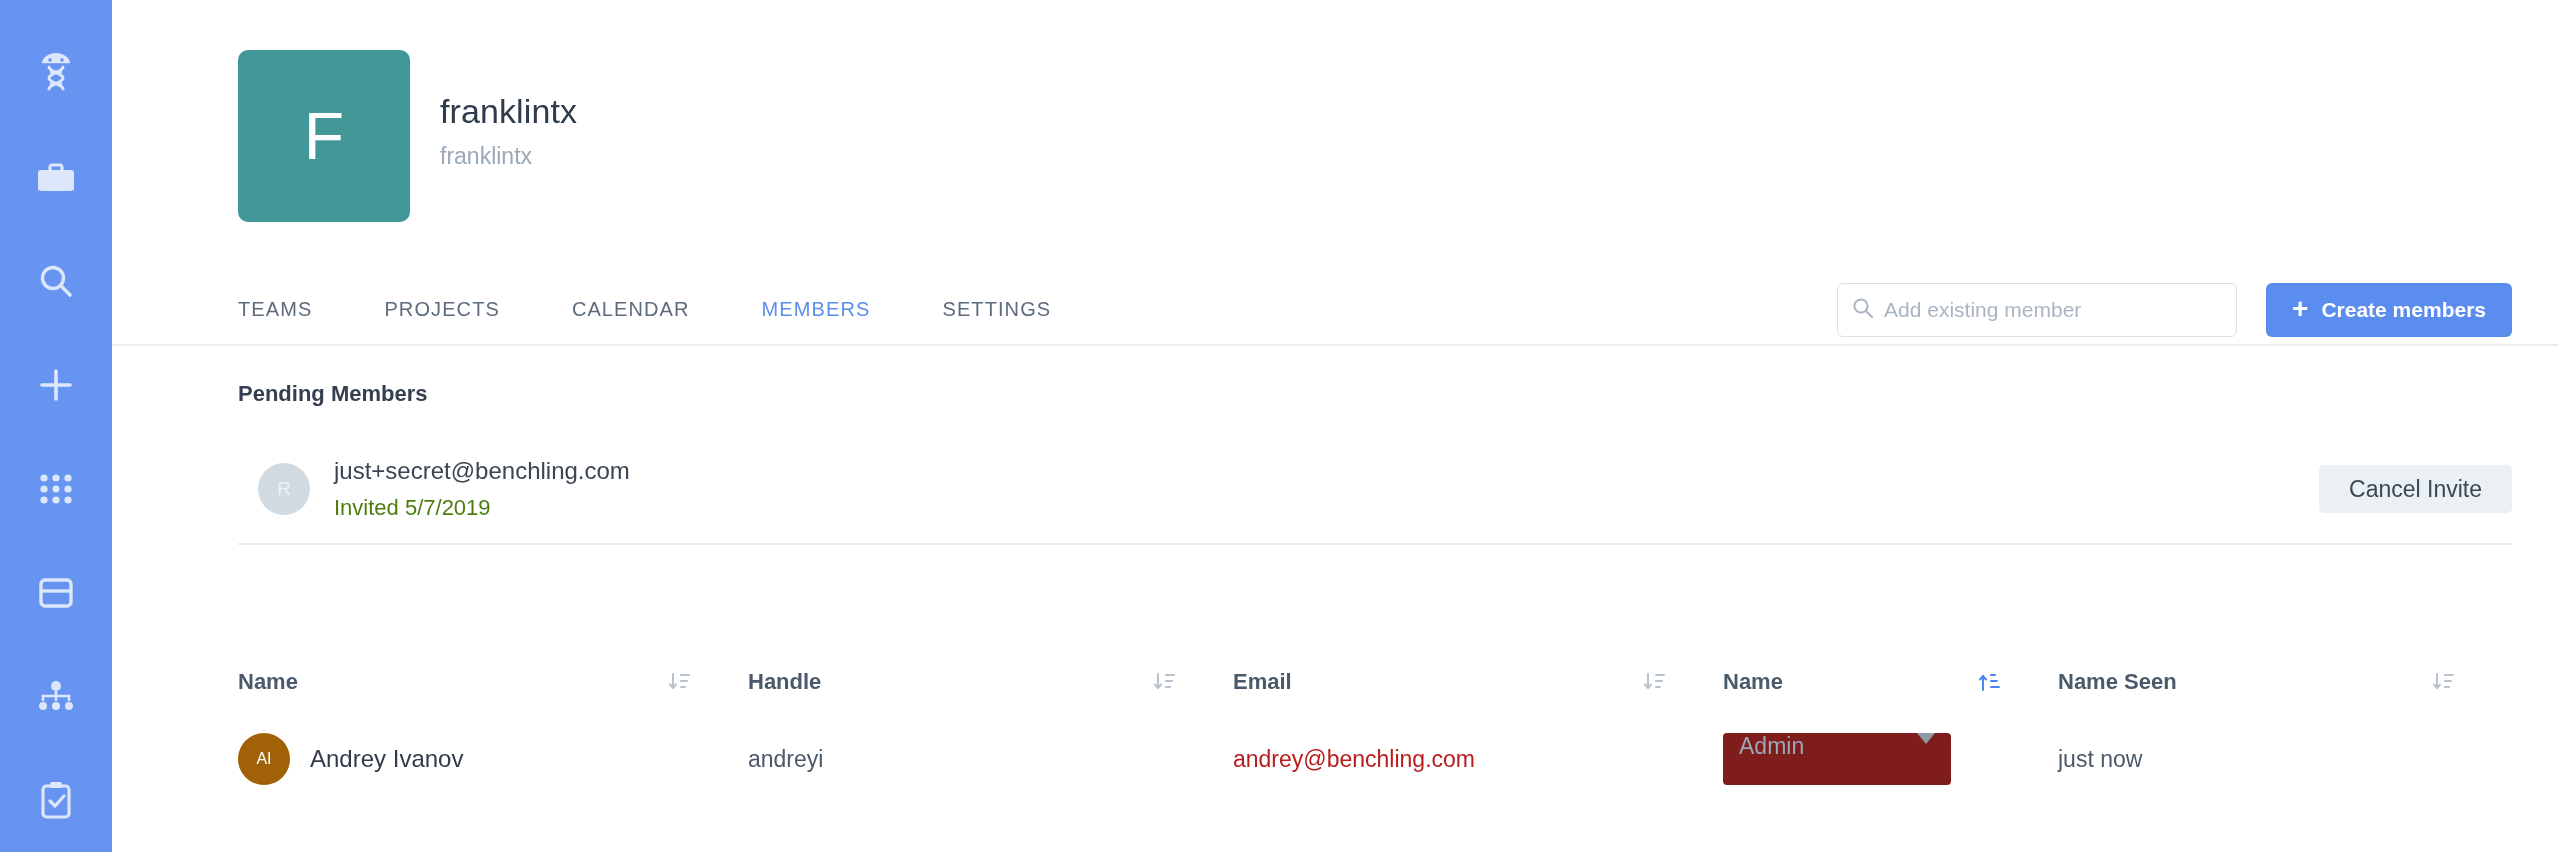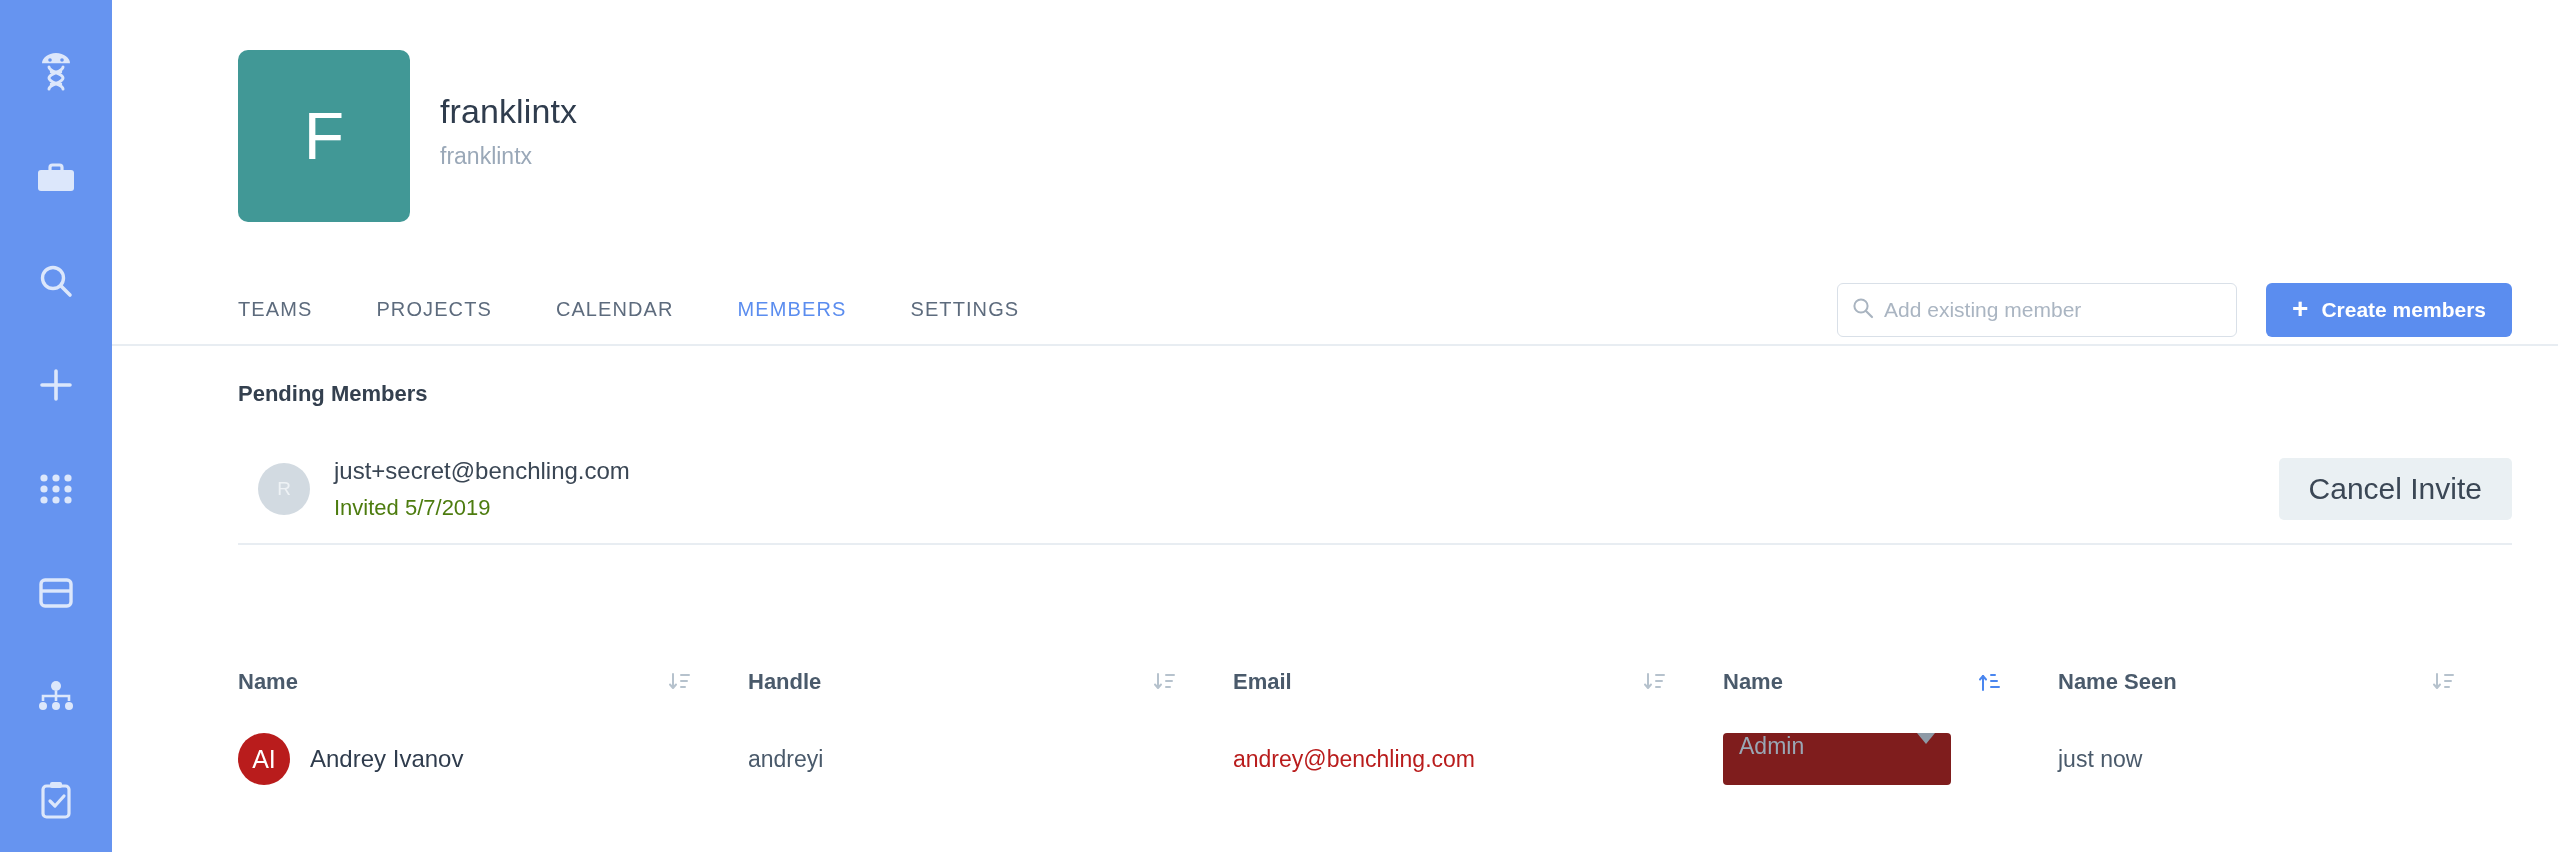--- a/index.html
+++ b/index.html
@@ -95,21 +95,21 @@
     display: flex;
     align-items: center;
     border-bottom: 2px solid #e8edf2;
     padding-left: 126px;
     padding-right: 46px;
     position: relative;
   }
   .tabs {
     display: flex;
     align-items: center;
-    gap: 8px;
+    gap: 16px;
   }
   .tab {
     font-size: 20px;
     letter-spacing: 1.1px;
     color: #5d6b7d;
     padding: 0 28px;
     cursor: pointer;
     white-space: nowrap;
     font-weight: 400;
   }
@@ -193,40 +193,40 @@
     height: 52px;
     border-radius: 50%;
     display: flex;
     align-items: center;
     justify-content: center;
     font-size: 19px;
     color: #ffffff;
     flex: none;
   }
   .avatar-circle.gray { background: #d2dae1; color: #eef2f5; }
-  .avatar-circle.green { background: #b91c1c; color: #ffffff; font-size: 25px; }
+  .avatar-circle.green { background: #a16207; color: #ffffff; font-size: 16px; }
 
   .pending-info { padding-left: 24px; }
   .pending-email {
     font-size: 24px;
     color: #3a4654;
     font-weight: 400;
   }
   .pending-date {
     font-size: 22px;
     color: #4d7c0f;
     margin-top: 10px;
   }
   .btn-secondary {
     margin-left: auto;
-    height: 62px;
+    height: 48px;
     background: #eaf0f3;
     border: none;
     border-radius: 5px;
-    font-size: 30px;
+    font-size: 23px;
     font-family: "Liberation Sans", sans-serif;
     color: #3b4755;
     padding: 0 30px;
     cursor: pointer;
     white-space: nowrap;
   }
 
   
   .table { margin-top: 106px; width: 100%; }
 

